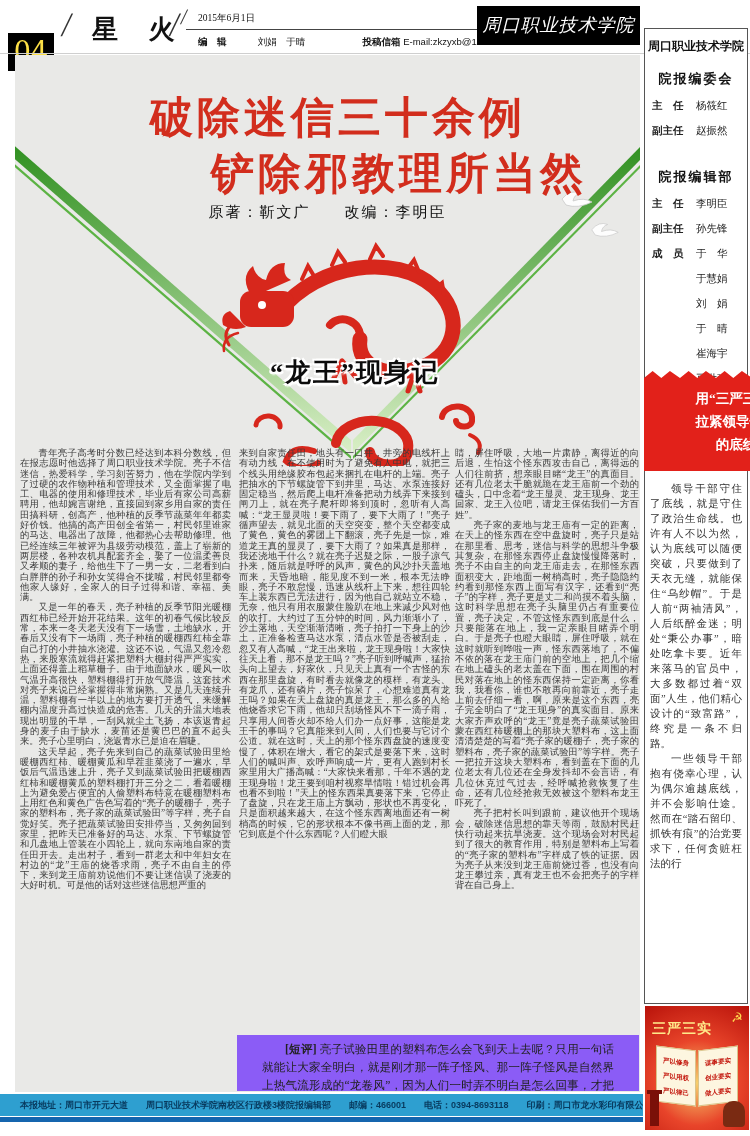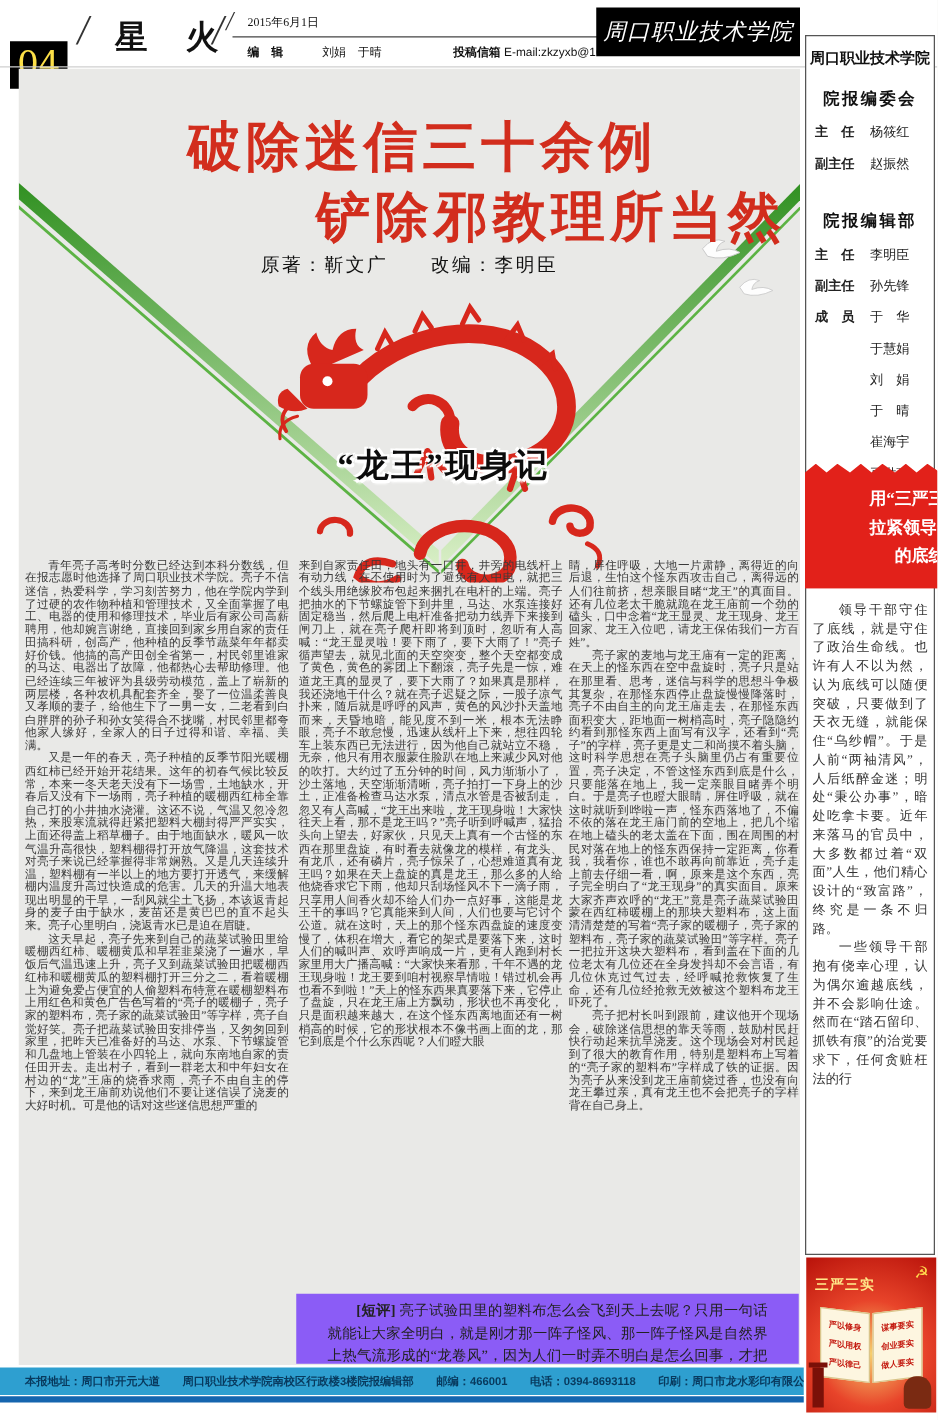--- a/index.html
+++ b/index.html
@@ -19,21 +19,21 @@
   .credits .gap{display:inline-block;width:26px;}
   .masthead{position:absolute;left:477px;top:6px;width:163px;height:39px;background:#000;color:#fff;
             text-align:center;line-height:39px;font-size:18px;font-style:italic;letter-spacing:1px;}
   .headrule{position:absolute;left:0;top:53px;width:750px;height:1px;background:#cfcfcf;}
   
   .main{position:absolute;left:15px;top:55px;width:625px;height:1037px;background:#e9e9e7;overflow:hidden;}
   .bands,.dragon,.dove{position:absolute;pointer-events:none;}
   .bands{left:0;top:0;}
   .dove1{left:545px;top:130px;} .dove2{left:575px;top:162px;}
   .hl1{position:absolute;left:135px;top:34px;font-size:43px;font-weight:bold;color:#d22d1d;letter-spacing:4px;white-space:nowrap;}
-  .hl2{position:absolute;left:196px;top:90px;font-size:43px;font-weight:bold;color:#d22d1d;letter-spacing:4px;white-space:nowrap;margin-left:42px;}
+  .hl2{position:absolute;left:196px;top:90px;font-size:43px;font-weight:bold;color:#d22d1d;letter-spacing:4px;white-space:nowrap;}
   .byline{position:absolute;left:0;top:148px;width:625px;text-align:center;font-size:15px;color:#111;letter-spacing:2px;}
   .dragon{left:203px;top:166px;}
   .storytitle{position:absolute;left:180px;top:300px;width:320px;text-align:center;font-size:26px;font-weight:bold;color:#0c0c0c;letter-spacing:2px;
        text-shadow:-2px -2px 0 #fff,2px -2px 0 #fff,-2px 2px 0 #fff,2px 2px 0 #fff,0 3px 2px #fff;}
   .col{position:absolute;top:393px;font-size:9.3px;line-height:10.3px;color:#3a3a3a;text-align:justify;overflow:hidden;
        font-family:"Liberation Serif","DejaVu Serif",serif;}
   .col p{margin:0;text-indent:2em;}
   .col p.cont{text-indent:0;}
   .c1{left:5px;width:211px;height:618px;}
   .c2{left:224px;width:211px;height:562px;}
@@ -53,21 +53,21 @@
   .redbox{position:absolute;left:-1px;top:342px;width:104px;height:100px;background:#e2211a;
           clip-path:polygon(0 7px,6% 0,12% 7px,18% 0,25% 7px,31% 0,37% 7px,43% 0,50% 7px,56% 0,62% 7px,68% 0,75% 7px,81% 0,87% 7px,93% 0,100% 7px,100% 100%,0 100%);padding-left:40px;}
   .redbox div{color:#fff;font-weight:bold;font-size:13.5px;text-align:center;line-height:23px;}
   .redbox div:first-child{margin-top:16px;}
   .essay{position:absolute;left:5px;right:5px;top:452px;bottom:6px;font-size:10.5px;line-height:15px;
          color:#333;text-align:justify;overflow:hidden;}
   .essay p{margin:0;text-indent:2em;}
   
   .poster{position:absolute;left:645px;top:1006px;width:104px;height:124px;overflow:hidden;
           background:radial-gradient(circle at 50% 62%,#f6cf6e 0%,#e8442a 46%,#b8120a 100%);}
-  .poster .ptitle{position:absolute;left:7px;top:14px;font-size:11px;font-weight:bold;color:#ffe98a;letter-spacing:1px;}
+  .poster .ptitle{position:absolute;left:7px;top:14px;font-size:14px;font-weight:bold;color:#ffe98a;letter-spacing:1px;}
   .poster .emblem{position:absolute;right:6px;top:4px;font-size:13px;color:#ffd84d;}
   .book{position:absolute;left:11px;top:42px;width:82px;height:56px;}
   .bpage{position:absolute;top:0;width:40px;height:56px;background:#fdf6e0;border:1px solid #d9c48a;box-sizing:border-box;
          font-size:6.5px;font-weight:bold;color:#c3170d;line-height:15px;text-align:center;padding-top:5px;}
   .bpage.l{left:0;transform:skewY(7deg);} .bpage.r{right:0;transform:skewY(-7deg);}
   .pillar{position:absolute;left:5px;bottom:4px;width:9px;height:32px;background:#7a1008;}
   .pillar:before{content:"";position:absolute;left:-3px;top:-4px;width:15px;height:4px;background:#7a1008;}
   .lion{position:absolute;right:4px;bottom:3px;width:22px;height:26px;background:#7a2a12;border-radius:10px 10px 4px 4px;}
   
   .footbar{position:absolute;left:0;top:1094px;width:643px;height:22px;background:#2e9fd0;

